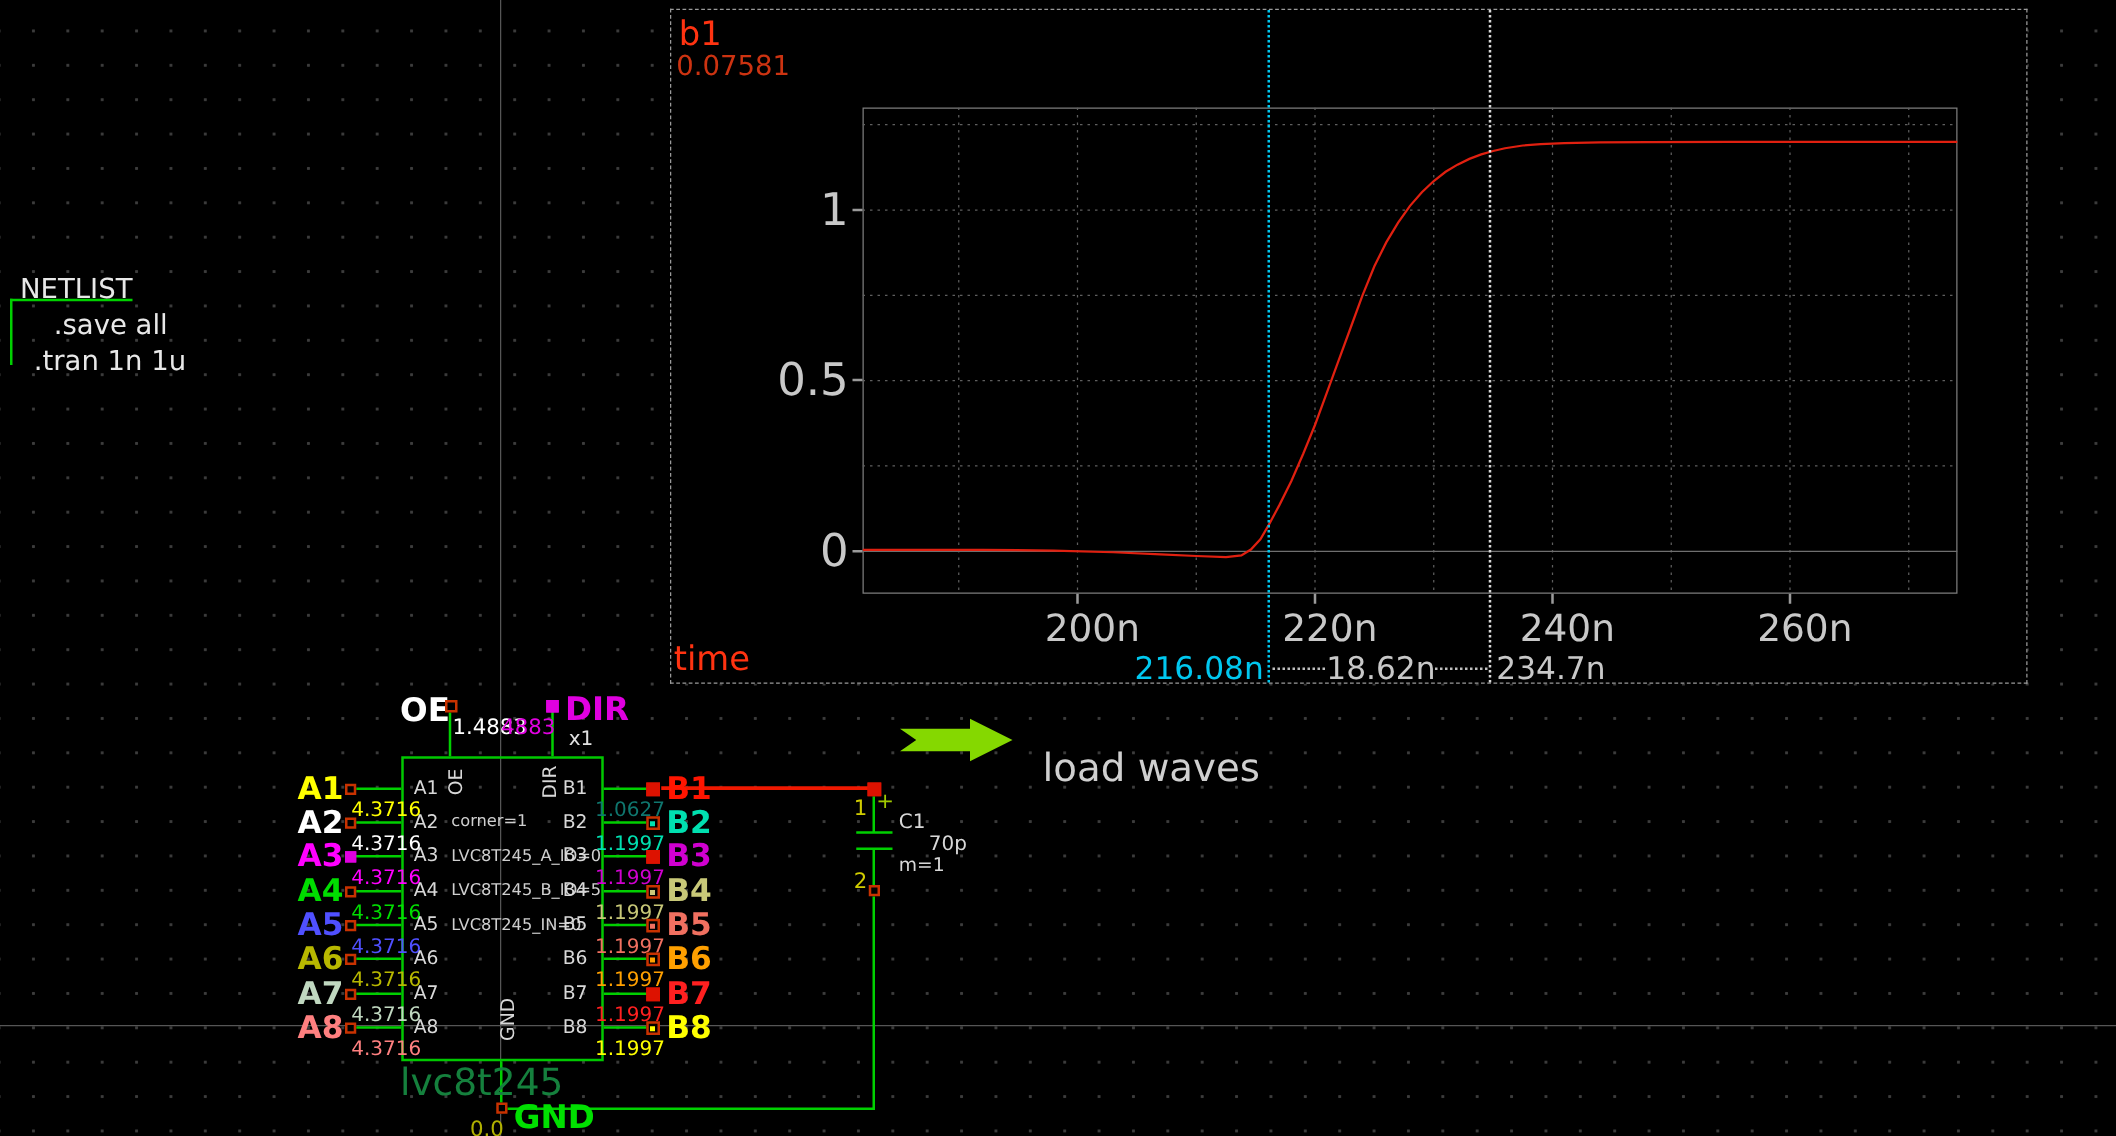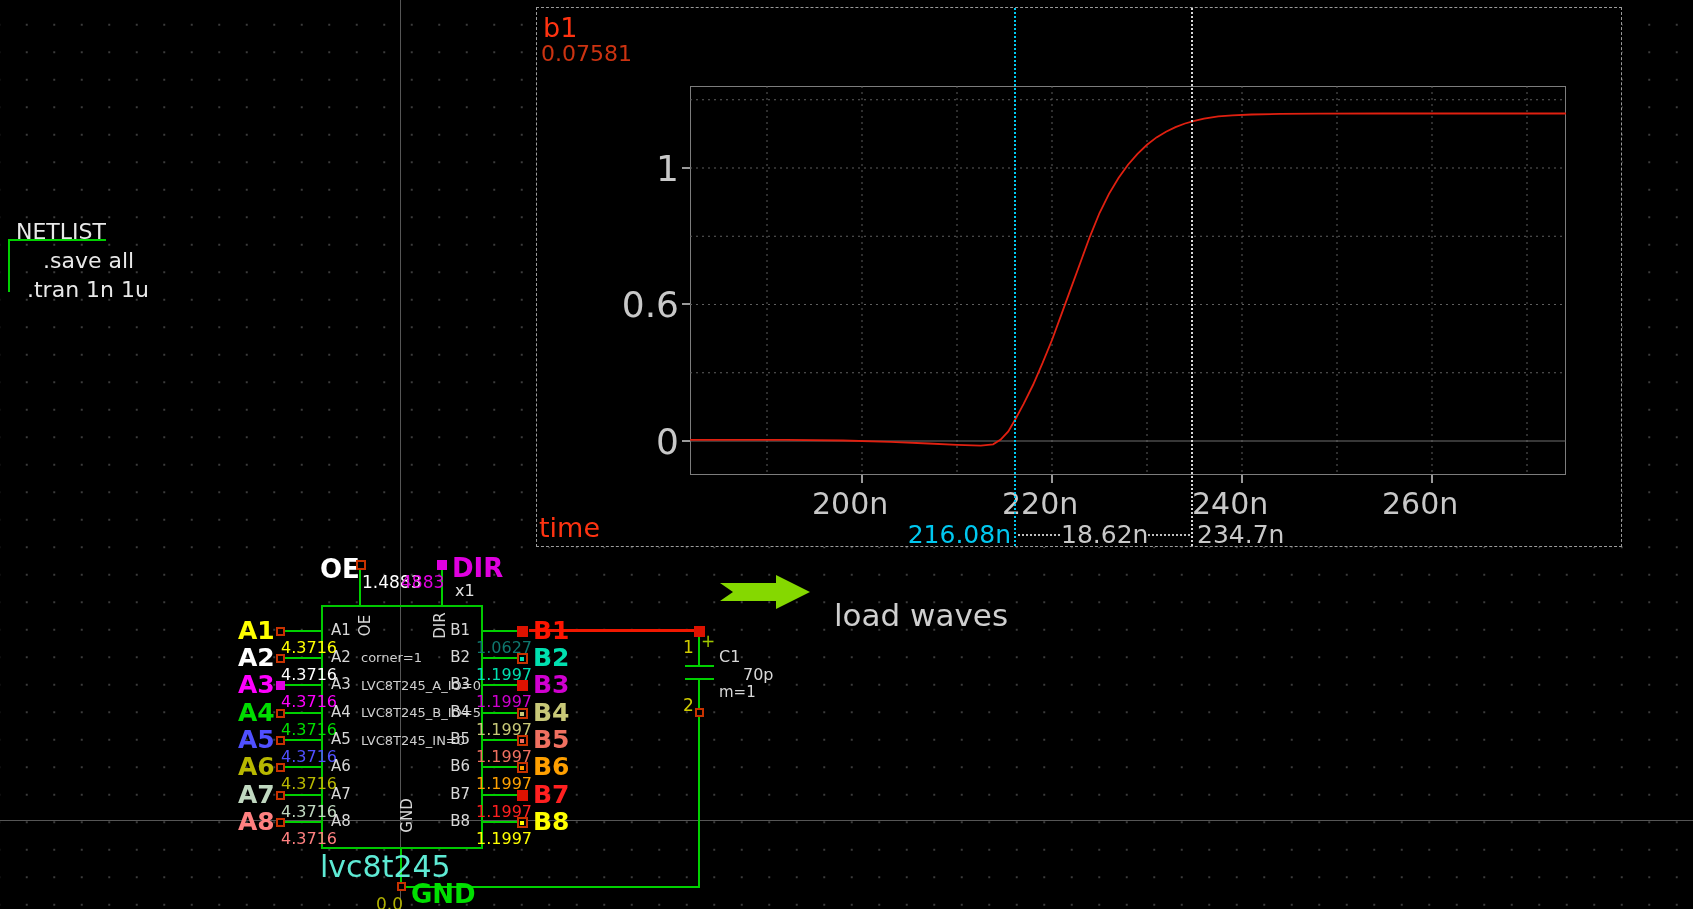--- a/index.html
+++ b/index.html
@@ -19,21 +19,21 @@
   .pinname{position:absolute;font-size:15px;color:#d8d8d8;line-height:1;z-index:4;white-space:nowrap;}
   .param{position:absolute;font-size:13px;color:#cfcfcf;line-height:1;z-index:4;white-space:nowrap;}
   .vtext{position:absolute;font-size:15px;color:#d8d8d8;line-height:1;z-index:4;
     transform:rotate(-90deg);transform-origin:center;white-space:nowrap;text-align:center;}
   
   #graph-box{position:absolute;left:536px;top:7px;width:1086px;height:540px;background:#000;
     border:1px dashed #9a9a9a;box-sizing:border-box;z-index:2;}
   #plot{position:absolute;left:153px;top:78px;width:876px;height:389px;
     border:1px solid #7d7d7d;box-sizing:border-box;}
   .gtext{position:absolute;color:#c8c8c8;line-height:1;white-space:nowrap;}
-  .xtick{width:100px;text-align:left;font-size:30px;}
+  .xtick{width:100px;text-align:right;font-size:30px;}
   .ytick{width:78px;text-align:right;font-size:36px;}
   .tickmark{position:absolute;background:#9a9a9a;}
   .cursorline{position:absolute;top:0;height:538px;width:0;z-index:6;}
   .dotline{position:absolute;border-top:2px dotted #c0c0c0;z-index:6;}
   .readout{position:absolute;font-size:25px;line-height:1;white-space:nowrap;z-index:6;}
   
   .netlist-text{position:absolute;color:#e8e8e8;font-size:22px;line-height:1;white-space:nowrap;z-index:3;}
   .greenline{position:absolute;background:#00d000;z-index:2;}
 </style>
 </head>
@@ -73,21 +73,21 @@
           <line x1="0" x2="876" y1="286.75" y2="286.75" stroke="#5f5f5f" stroke-dasharray="2,4"></line>
           <line x1="0" x2="876" y1="218.5" y2="218.5" stroke="#5f5f5f" stroke-dasharray="2,4"></line>
           <line x1="0" x2="876" y1="150.25" y2="150.25" stroke="#5f5f5f" stroke-dasharray="2,4"></line>
           <line x1="0" x2="876" y1="82" y2="82" stroke="#5f5f5f" stroke-dasharray="2,4"></line>
           <line x1="0" x2="876" y1="13.75" y2="13.75" stroke="#5f5f5f" stroke-dasharray="2,4"></line>
           <polyline points="0.1,353.9 96.0,353.9 153.0,354.5 200.5,355.8 238.5,357.5 267.0,358.8 290.8,359.6 303.1,358.3 310.7,353.6 318.3,345.4 324.8,334.3 333.5,318.1 343.0,299.0 352.5,277.2 362.0,254.0 371.5,228.1 381.0,202.1 390.5,176.2 400.0,150.3 409.5,127.0 419.0,107.9 428.5,92.1 438.0,78.7 447.5,67.8 457.0,58.8 466.5,51.4 476.0,45.7 485.5,41.1 495.0,37.5 504.5,34.8 514.0,32.6 528.3,30.4 542.5,29.3 561.5,28.5 590.0,27.9 628.0,27.7 694.5,27.5 876.0,27.5" fill="none" stroke="#e02010" stroke-width="1.8"></polyline>
         </svg>
     </div>
 
     <div class="gtext ytick" style="left:64px;top:143px;">1</div>
-    <div class="gtext ytick" style="left:64px;top:279px;">0.6</div>
+    <div class="gtext ytick" style="left:64px;top:279px;">0.5</div>
     <div class="gtext ytick" style="left:64px;top:416px;">0</div>
 
     <div class="tickmark" style="left:145px;top:159px;width:8px;height:2px;"></div>
     <div class="tickmark" style="left:145px;top:295px;width:8px;height:2px;"></div>
     <div class="tickmark" style="left:145px;top:432px;width:8px;height:2px;"></div>
 
     <div class="gtext xtick" style="left:275px;top:481px;">200n</div>
     <div class="gtext xtick" style="left:465px;top:481px;">220n</div>
     <div class="gtext xtick" style="left:655px;top:481px;">240n</div>
     <div class="gtext xtick" style="left:845px;top:481px;">260n</div>
@@ -120,21 +120,21 @@
 
   <div class="vtext" style="left:348px;top:618px;width:34px;">OE</div>
   <div class="vtext" style="left:420px;top:618px;width:40px;">DIR</div>
   <div class="vtext" style="left:385px;top:808px;width:44px;">GND</div>
 
   <div class="param" style="left:361px;top:651px;">corner=1</div>
   <div class="param" style="left:361px;top:679px;">LVC8T245_A_IO=0</div>
   <div class="param" style="left:361px;top:706px;">LVC8T245_B_IO=5</div>
   <div class="param" style="left:361px;top:734px;">LVC8T245_IN=0</div>
 
-  <div class="abs" style="left:320px;top:852px;font-size:30px;color:#5eead4;line-height:1;z-index:4;">lvc8t245</div>
+  <div class="abs" style="left:320px;top:852px;font-size:30px;color:#15803d;line-height:1;z-index:4;">lvc8t245</div>
 
   <div id="pins">
       <div class="biglabel" style="left: 238px; top: 618px; width: 30px; text-align: right; color: rgb(255, 255, 0);">A1</div>
       <div class="pinsq" style="left:276px;top:627px;width:9px;height:9px;"></div>
       <div class="wire" style="left:284px;top:630px;width:37px;height:2px;"></div>
       <div class="netval" style="left: 281px; top: 640px; color: rgb(255, 255, 0);">4.3716</div>
       <div class="pinname" style="left:331px;top:623px;">A1</div>
       <div class="biglabel" style="left: 238px; top: 645px; width: 30px; text-align: right; color: rgb(255, 255, 255);">A2</div>
       <div class="pinsq" style="left:276px;top:654px;width:9px;height:9px;"></div>
       <div class="wire" style="left:284px;top:657px;width:37px;height:2px;"></div>

